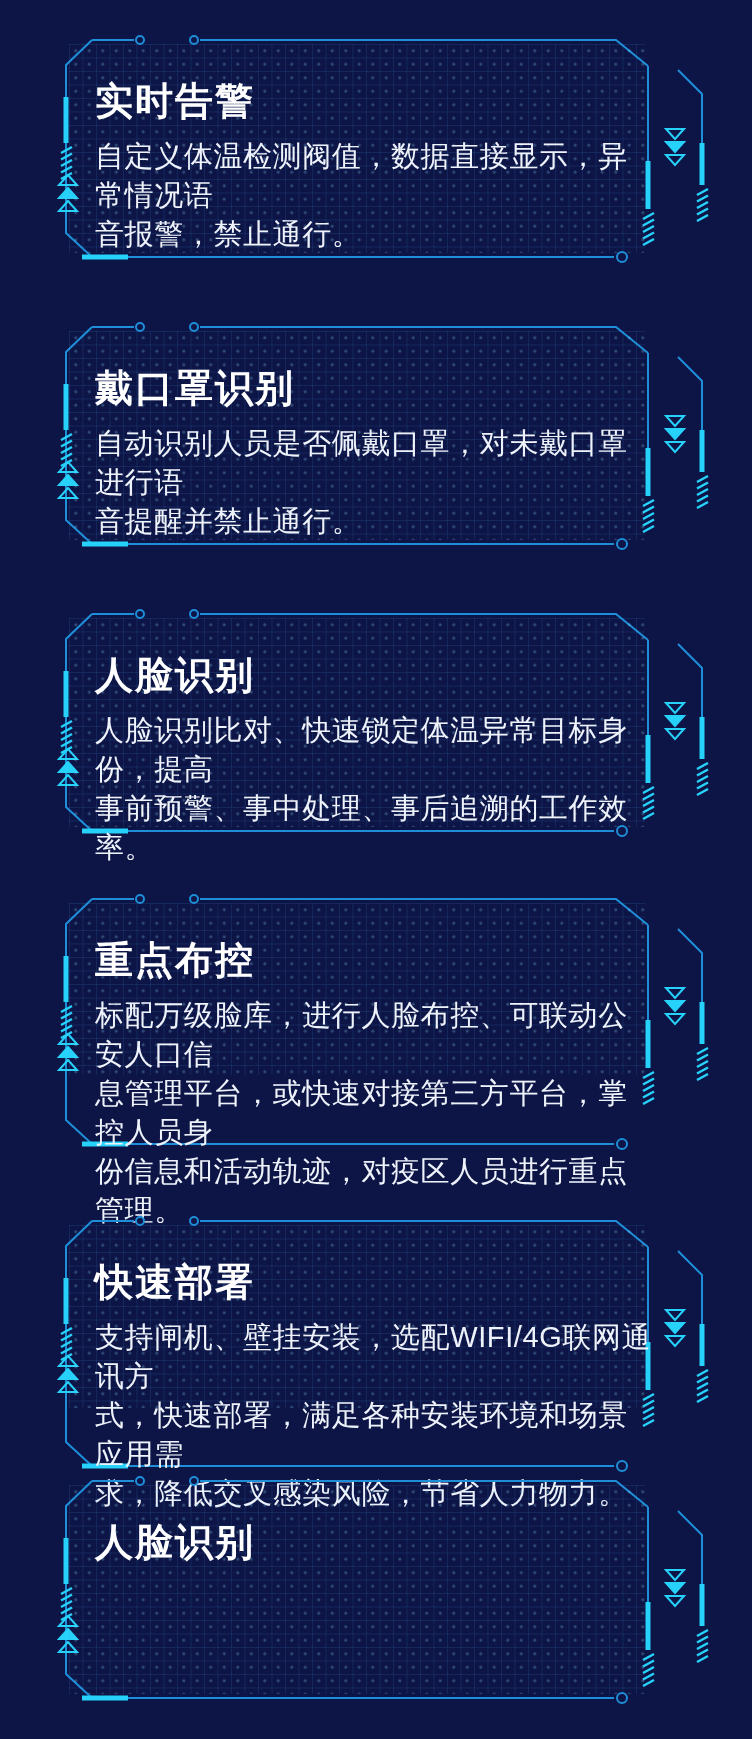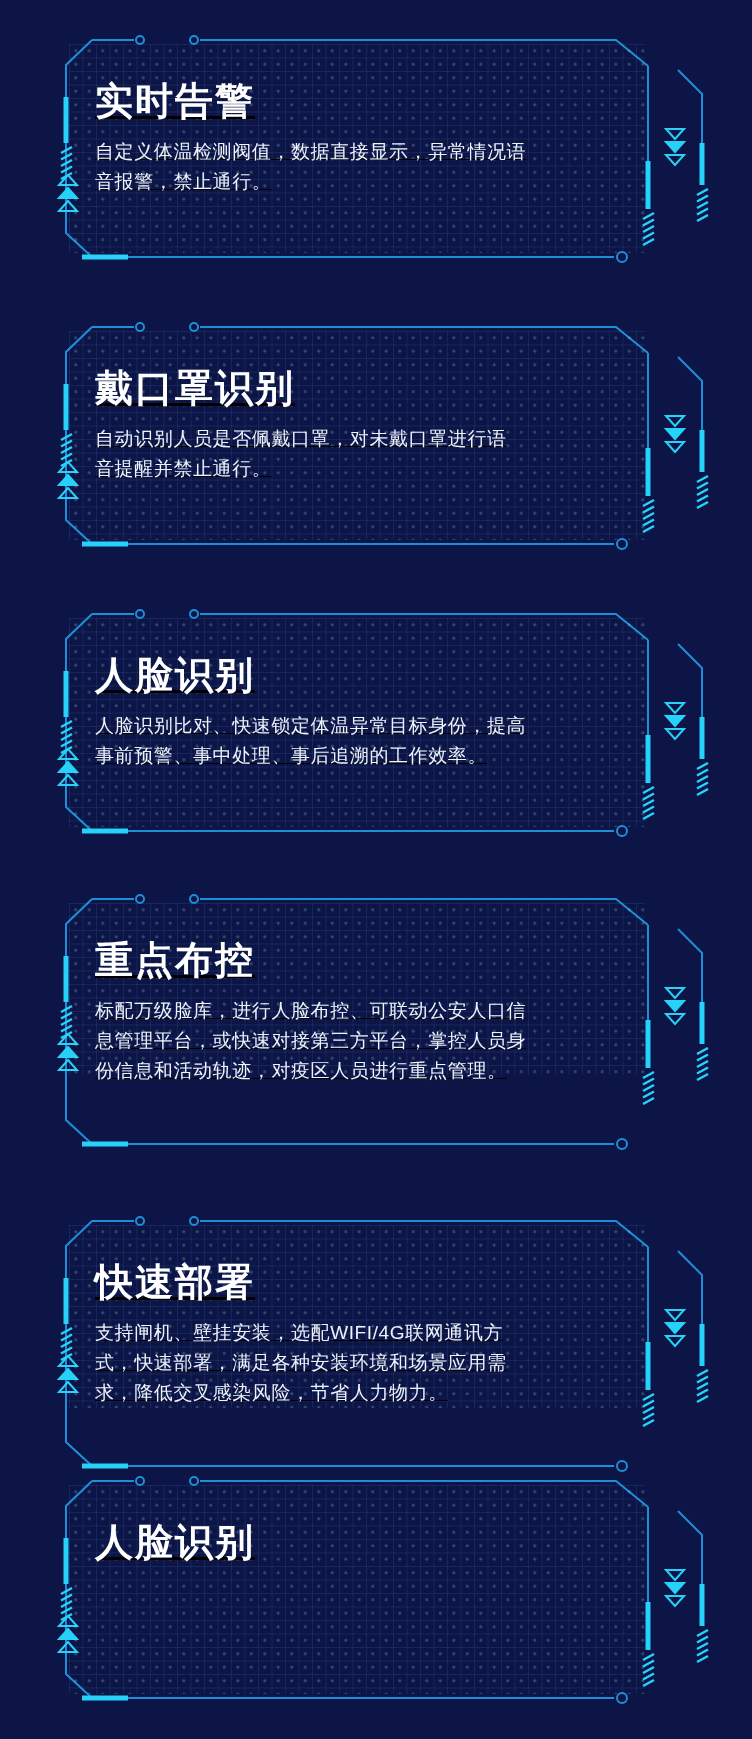--- a/index.html
+++ b/index.html
@@ -11,27 +11,27 @@
   .card{position:absolute;left:0;width:752px;}
   .card svg{position:absolute;left:0;top:0;overflow:visible;}
   .grid{
     position:absolute;left:69px;top:5px;width:576px;bottom:5px;
     background-image:
       radial-gradient(circle, rgba(140,220,255,0.28) 1.2px, rgba(0,0,0,0) 1.8px),
       linear-gradient(rgba(70,160,235,0.13) 1px, rgba(0,0,0,0) 1px),
       linear-gradient(90deg, rgba(70,160,235,0.13) 1px, rgba(0,0,0,0) 1px);
     background-size:13.5px 13.5px;
   }
-  .content{position:absolute;left:95px;top:40px;right:100px;text-decoration:underline;}
+  .content{position:absolute;left:95px;top:40px;right:100px;}
   .title{
     margin:0;font-size:38px;line-height:44px;font-weight:bold;
     color:#ffffff;letter-spacing:2px;
   }
   .body{
-    margin:14px 0 0 0;font-size:19px;line-height:30px;
+    margin:14px 0 0 0;font-size:29px;line-height:39px;
     color:#eef3fb;letter-spacing:0.6px;white-space:pre-line;
   }
 </style>
 </head>
 <body>
 
 <div class="stage">
 
   <section class="card" style="top:39px;height:219px">
   <svg width="752" height="219" xmlns="http://www.w3.org/2000/svg">

